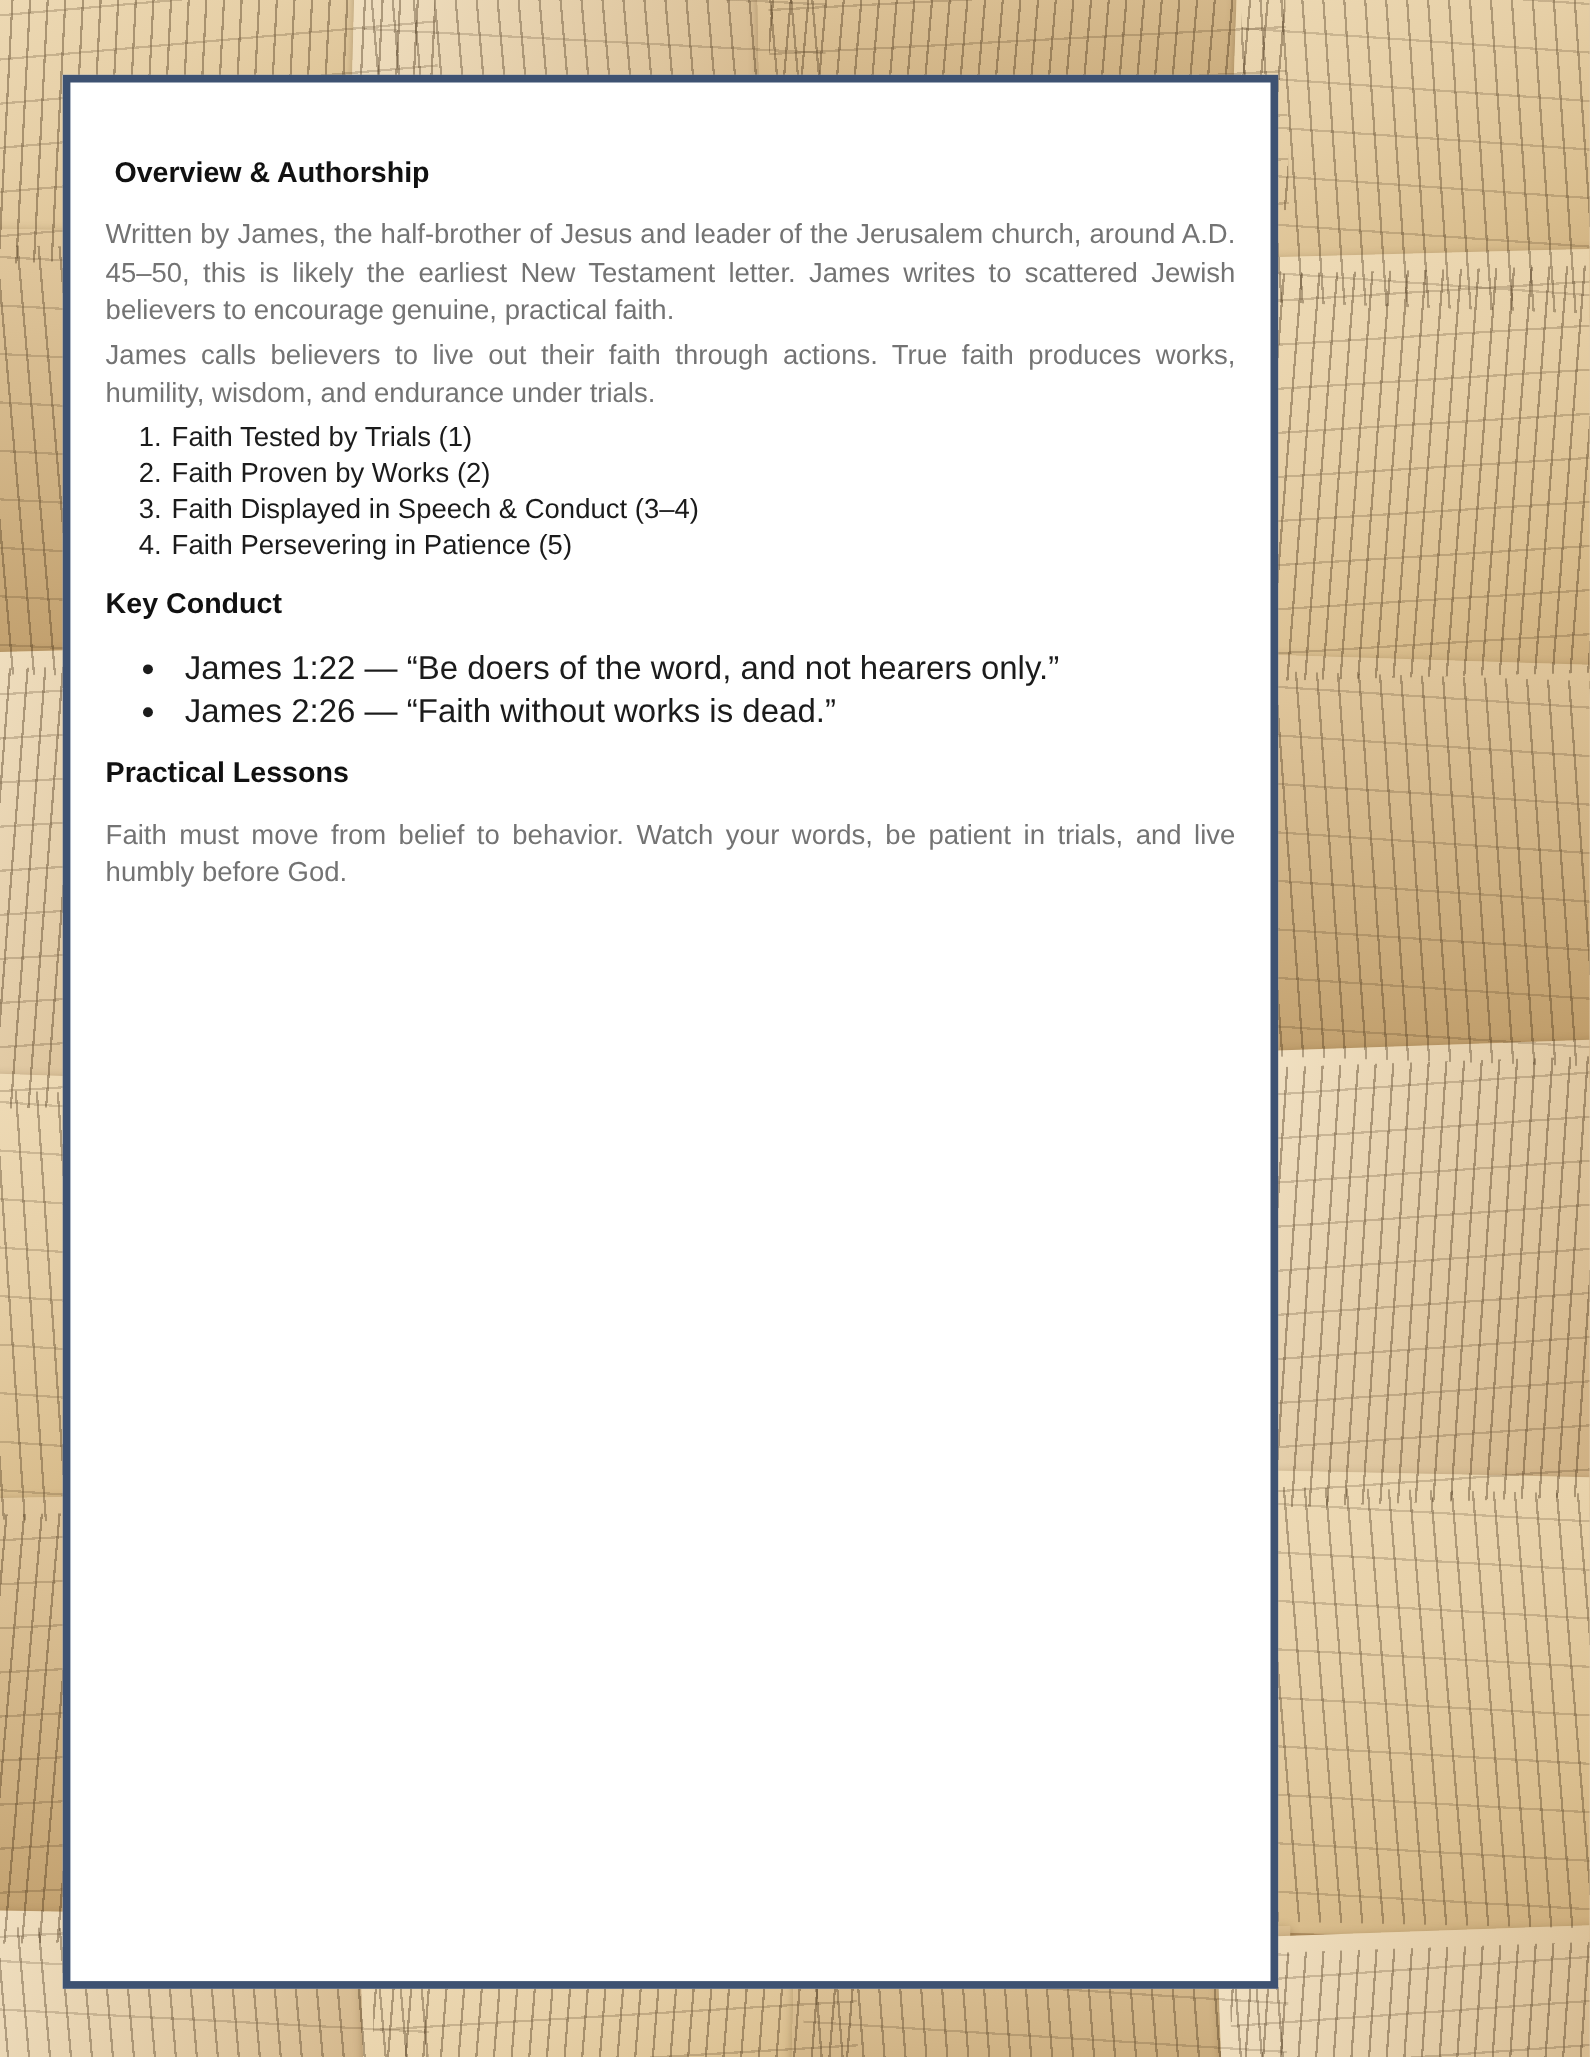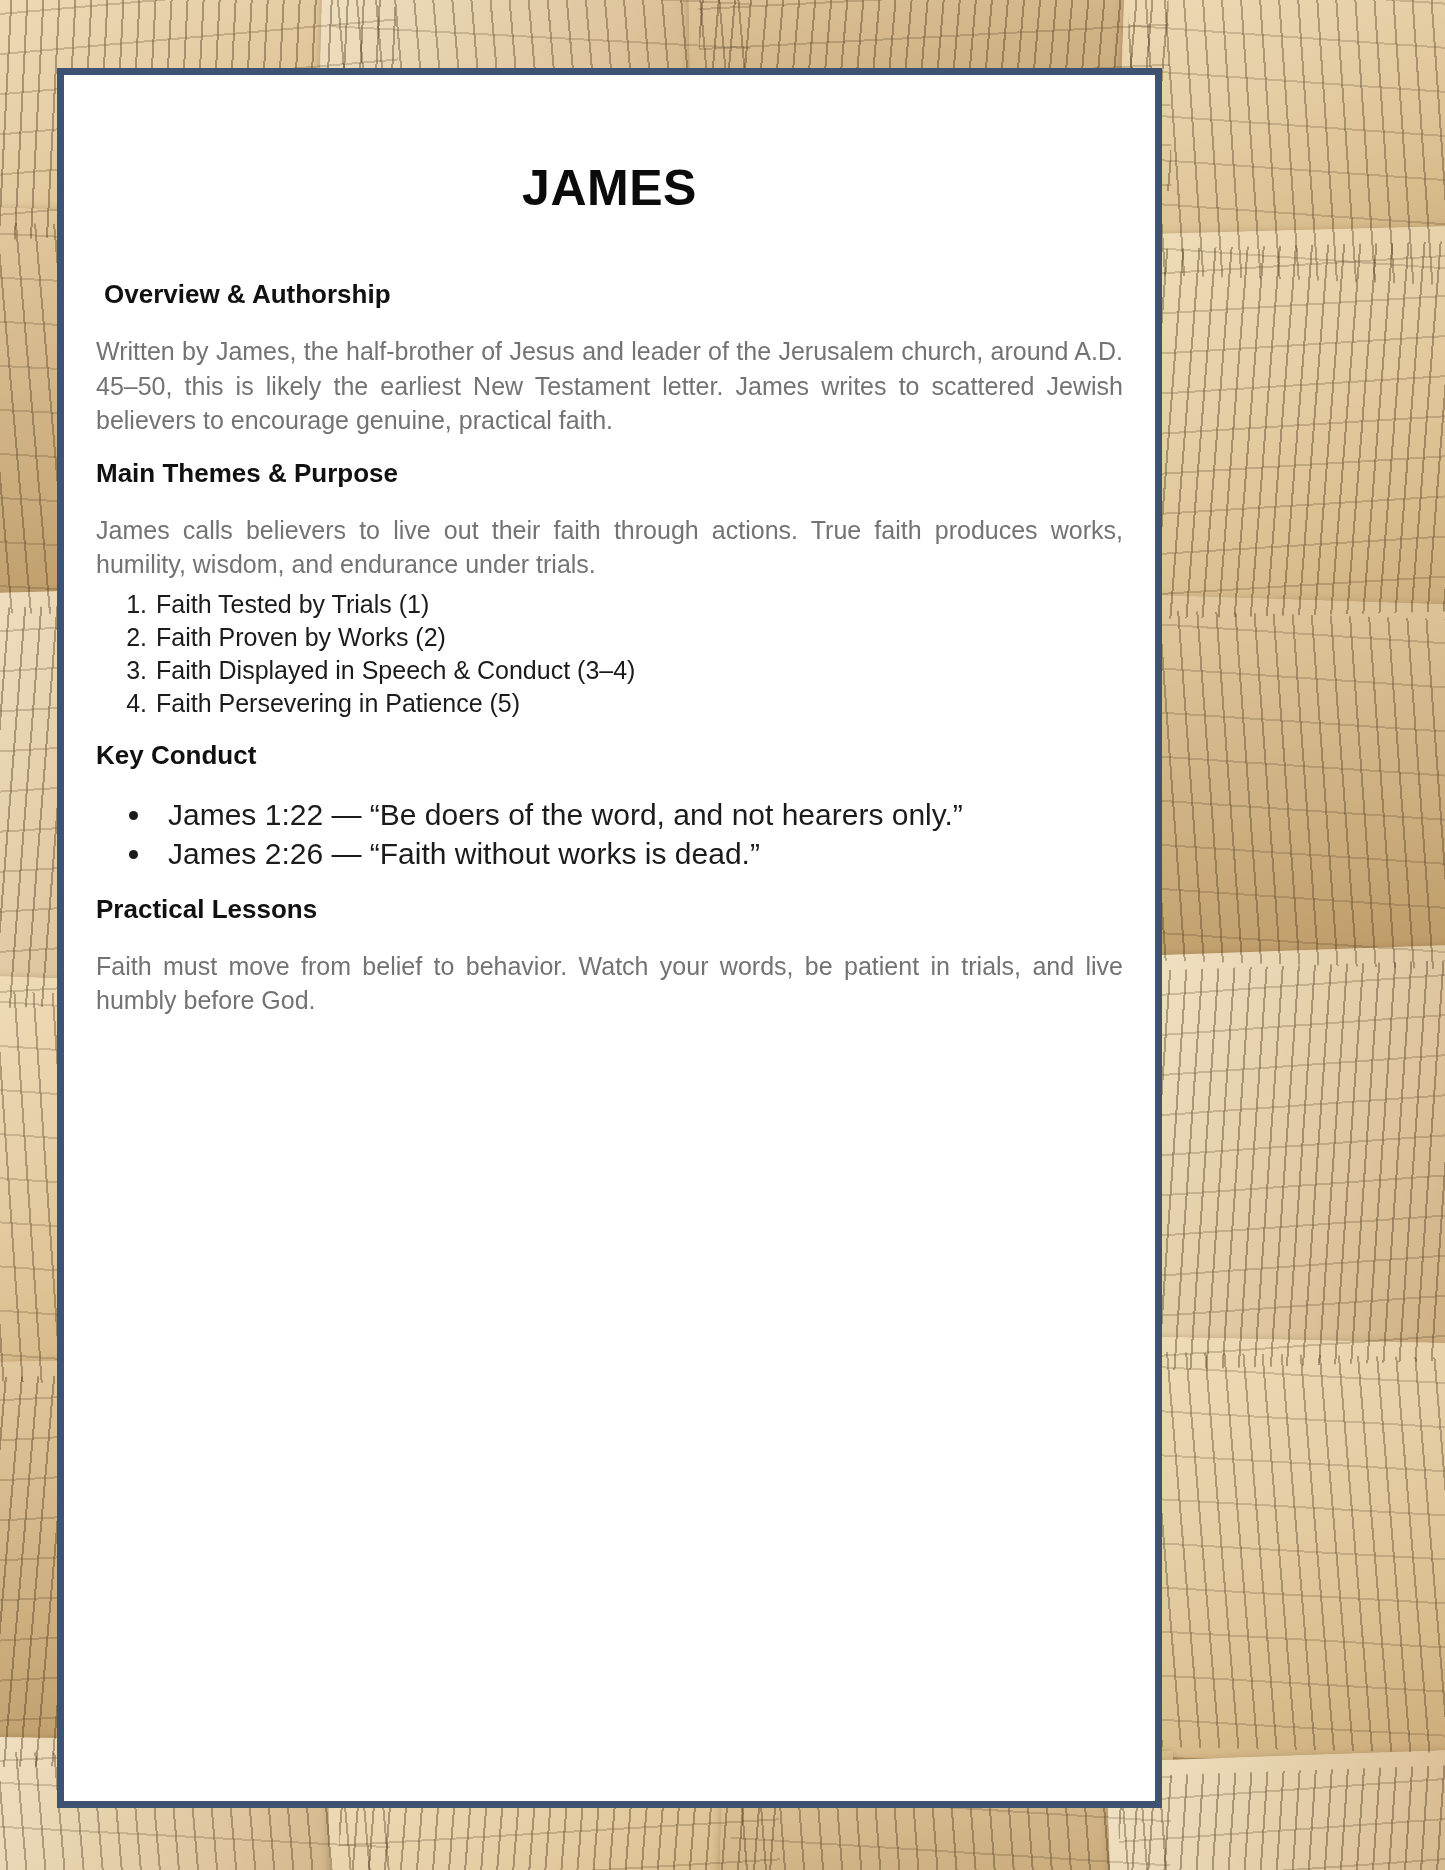--- a/index.html
+++ b/index.html
@@ -186,29 +186,27 @@
 
   <div class="ink script-b" style="left:-30px;  top:1755px; width:420px; height:190px; transform:rotate(1deg);"></div>
   <div class="ink script-a" style="left:340px;  top:1775px; width:440px; height:180px; transform:rotate(-1.4deg);"></div>
   <div class="ink script-b" style="left:730px;  top:1760px; width:440px; height:200px; transform:rotate(1.6deg);"></div>
   <div class="ink script-a" style="left:1120px; top:1770px; width:390px; height:190px; transform:rotate(-2deg);"></div>
 </div>
 
 <div id="document-card">
   <div id="doc-inner">
 
-    <h1 id="doc-title">JAMES</h1>
 
     <div id="sections-container">
         <div>
           <h2 class="section-heading indented">Overview &amp; Authorship</h2>
           <p class="body-paragraph">Written by James, the half-brother of Jesus and leader of the Jerusalem church, around A.D. 45–50, this is likely the earliest New Testament letter. James writes to scattered Jewish believers to encourage genuine, practical faith.</p>
         </div>
         <div>
-          <h2 class="section-heading">Main Themes &amp; Purpose</h2>
           <p class="body-paragraph">James calls believers to live out their faith through actions. True faith produces works, humility, wisdom, and endurance under trials.</p>
         </div>
         <div>
           <ol class="numbered-list">
             <li>Faith Tested by Trials (1)</li>
             <li>Faith Proven by Works (2)</li>
             <li>Faith Displayed in Speech &amp; Conduct (3–4)</li>
             <li>Faith Persevering in Patience (5)</li>
           </ol>
         </div>

